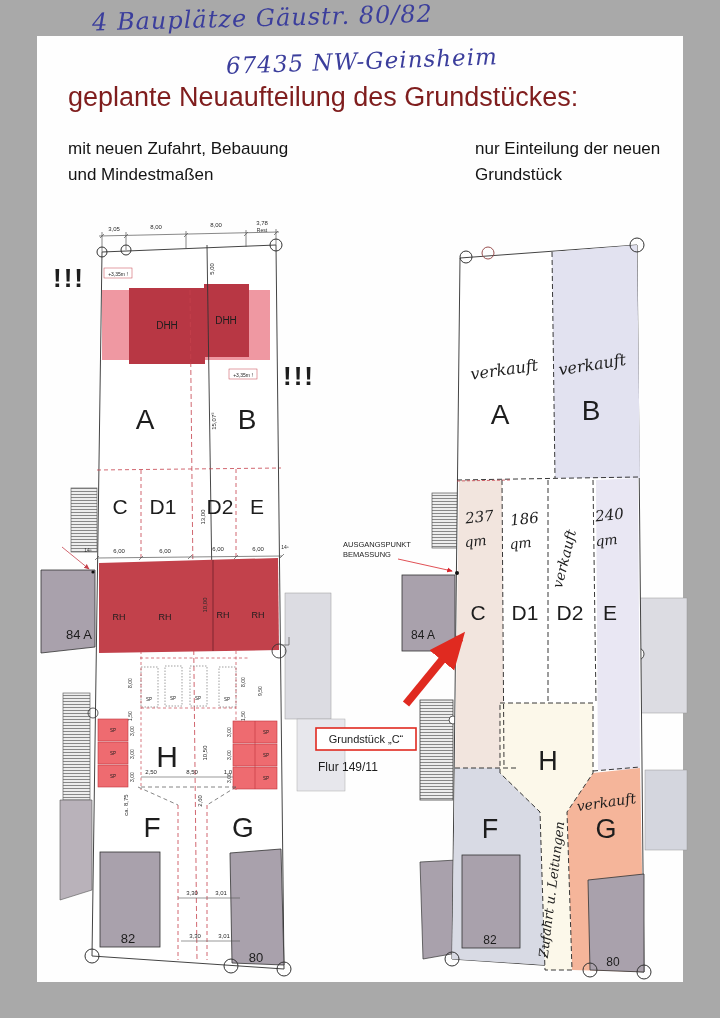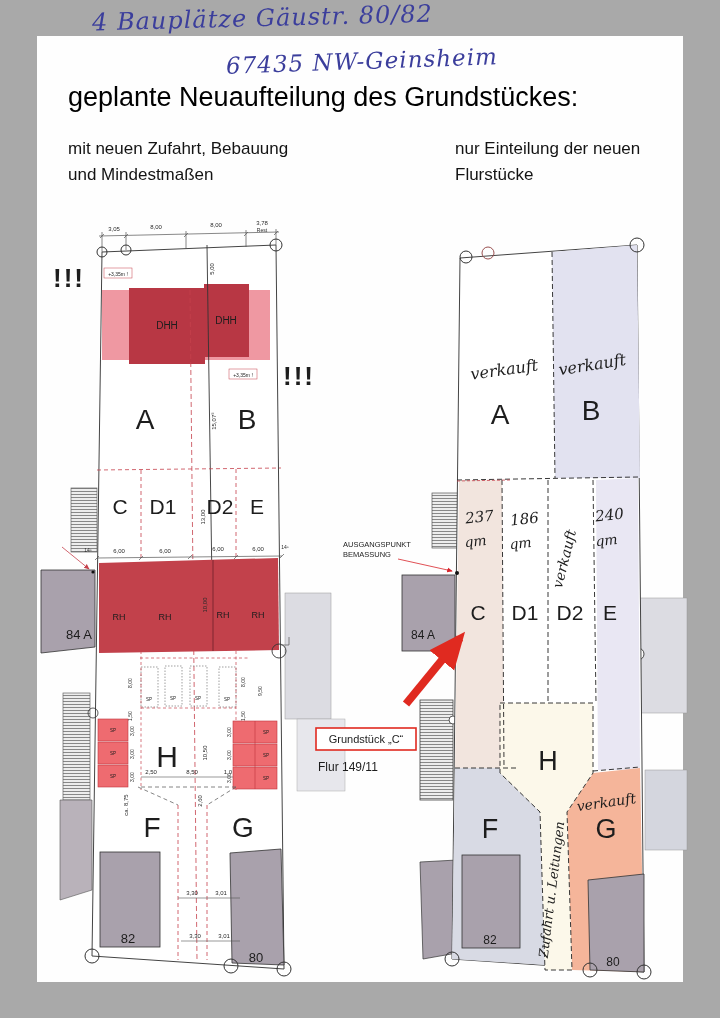--- a/index.html
+++ b/index.html
@@ -3,23 +3,23 @@
 <meta charset="utf-8">
 <style>
   html,body{margin:0;padding:0;}
   body{width:720px;height:1018px;position:relative;overflow:hidden;
        font-family:"Liberation Sans",sans-serif;background:#a9a9a9;}
   .paper{position:absolute;left:37px;top:36px;width:646px;height:946px;background:#fefefe;}
   .abs{position:absolute;}
   .hand{font-family:"DejaVu Serif",serif;font-style:italic;color:#3b3e9c;}
   .hand1{left:92px;top:4px;font-size:24px;letter-spacing:1px;transform:rotate(-1.5deg);}
   .hand2{left:226px;top:48px;font-size:23px;letter-spacing:1px;transform:rotate(-2deg);}
-  .title{left:68px;top:82px;font-size:27px;color:#000000;}
+  .title{left:68px;top:82px;font-size:27px;color:#7f1d1d;}
   .subL{left:68px;top:136px;font-size:17px;line-height:1.5;color:#141414;}
-  .subR{left:455px;top:136px;font-size:17px;line-height:1.5;color:#141414;}
+  .subR{left:475px;top:136px;font-size:17px;line-height:1.5;color:#141414;}
   svg{position:absolute;}
   svg text{font-family:"Liberation Sans",sans-serif;fill:#1d1d1d;}
   .ht{font-family:"DejaVu Serif",serif;font-style:italic;}
   .dim{font-size:6px;fill:#2a2a2a;}
   .dimS{font-size:5px;fill:#2a2a2a;}
   .plan-letter{font-size:28px;}
   .strip-letter{font-size:21px;}
 </style>
 </head>
 <body>
@@ -28,21 +28,21 @@
 
 <div class="abs hand hand1">4 Bauplätze Gäustr. 80/82</div>
 <div class="abs hand hand2">67435 NW-Geinsheim</div>
 <div class="abs title">geplante Neuaufteilung des Grundstückes:</div>
 <div class="abs subL">
   <span>mit neuen Zufahrt, Bebauung</span><br>
   <span>und Mindestmaßen</span>
 </div>
 <div class="abs subR">
   <span>nur Einteilung der neuen</span><br>
-  <span>Flurstücke</span>
+  <span>Grundstück</span>
 </div>
 
 <svg style="left:35px;top:205px" width="330" height="785" viewBox="0 0 330 785">
   <defs>
     <pattern id="hatchL" width="6" height="3" patternUnits="userSpaceOnUse">
       <rect width="6" height="3" fill="#ededed"></rect>
       <line x1="0" y1="1.5" x2="6" y2="1.5" stroke="#7d7d7d" stroke-width="0.9"></line>
     </pattern>
     <marker id="arrS" markerWidth="8" markerHeight="8" refX="6" refY="3" orient="auto" viewBox="0 0 8 6">
       <path d="M0,0 L7,3 L0,6 Z" fill="#c5404b"></path>

